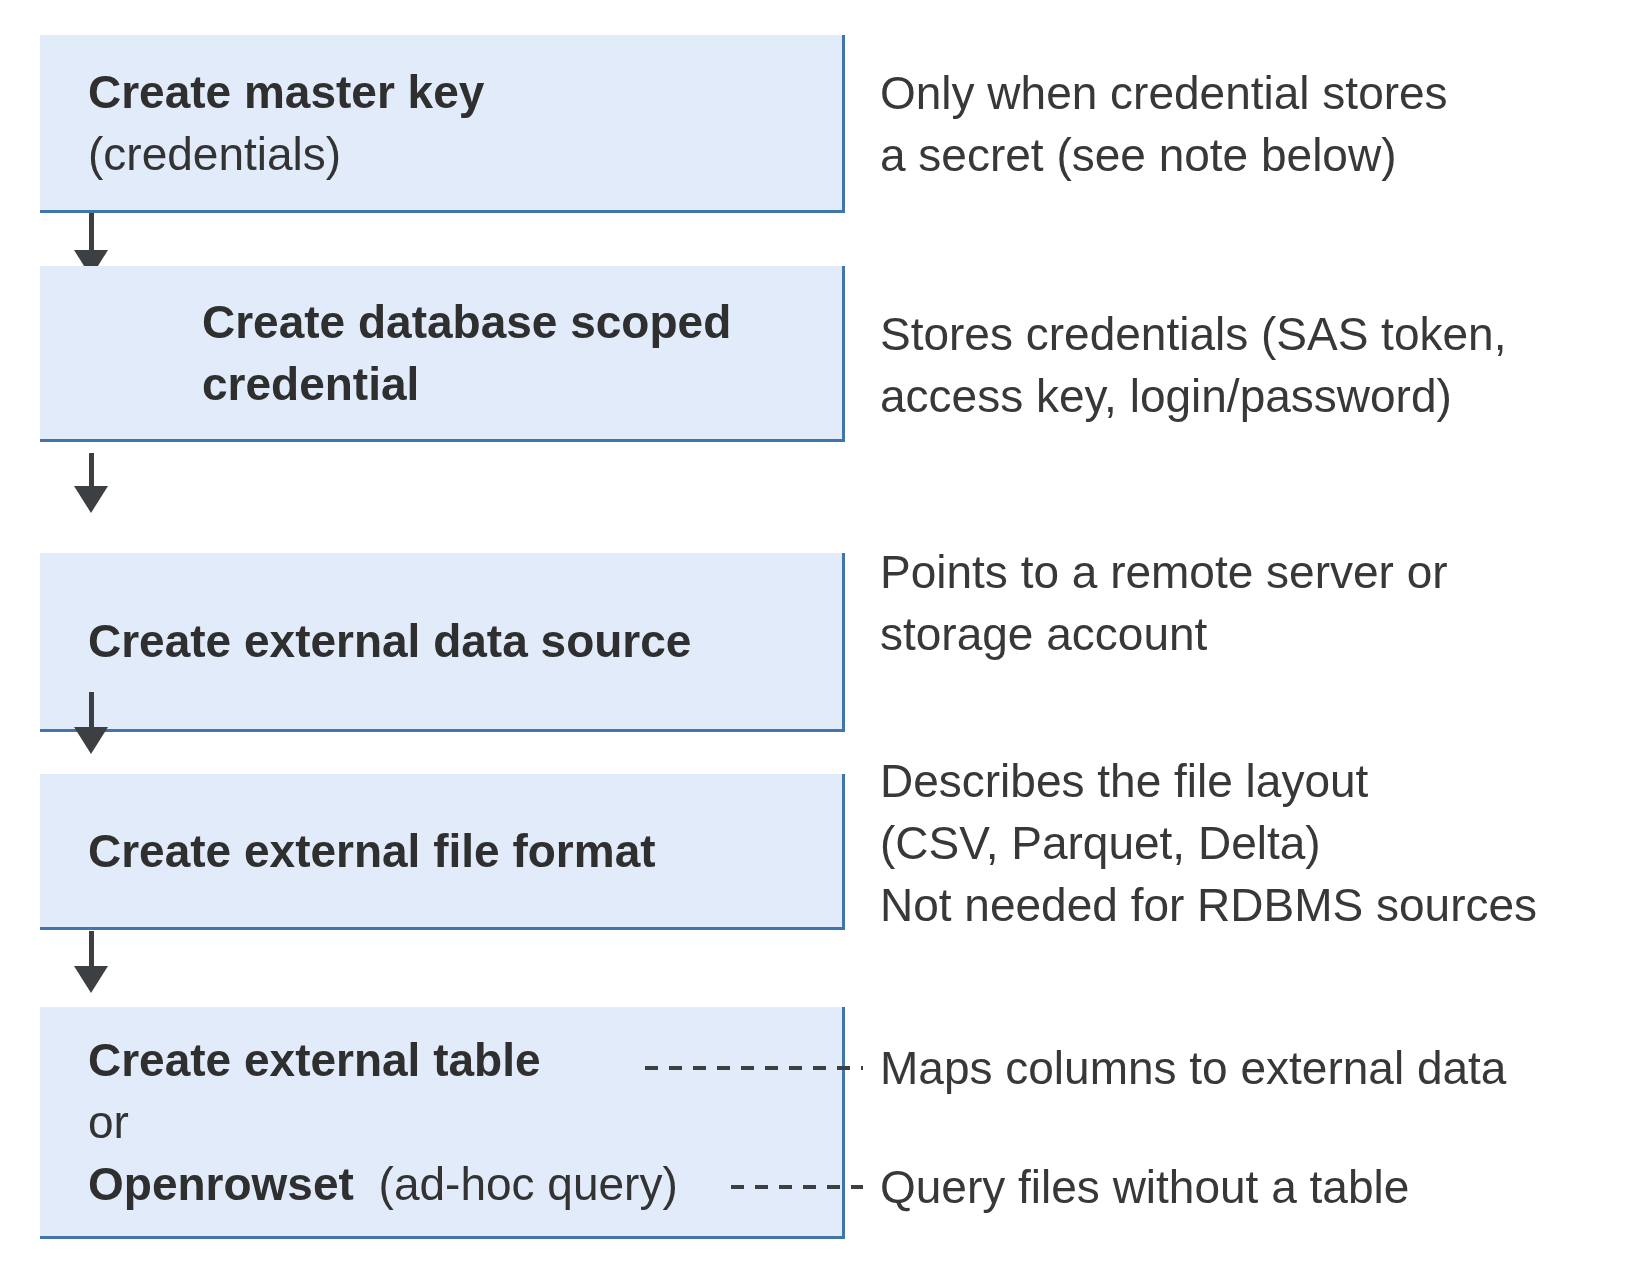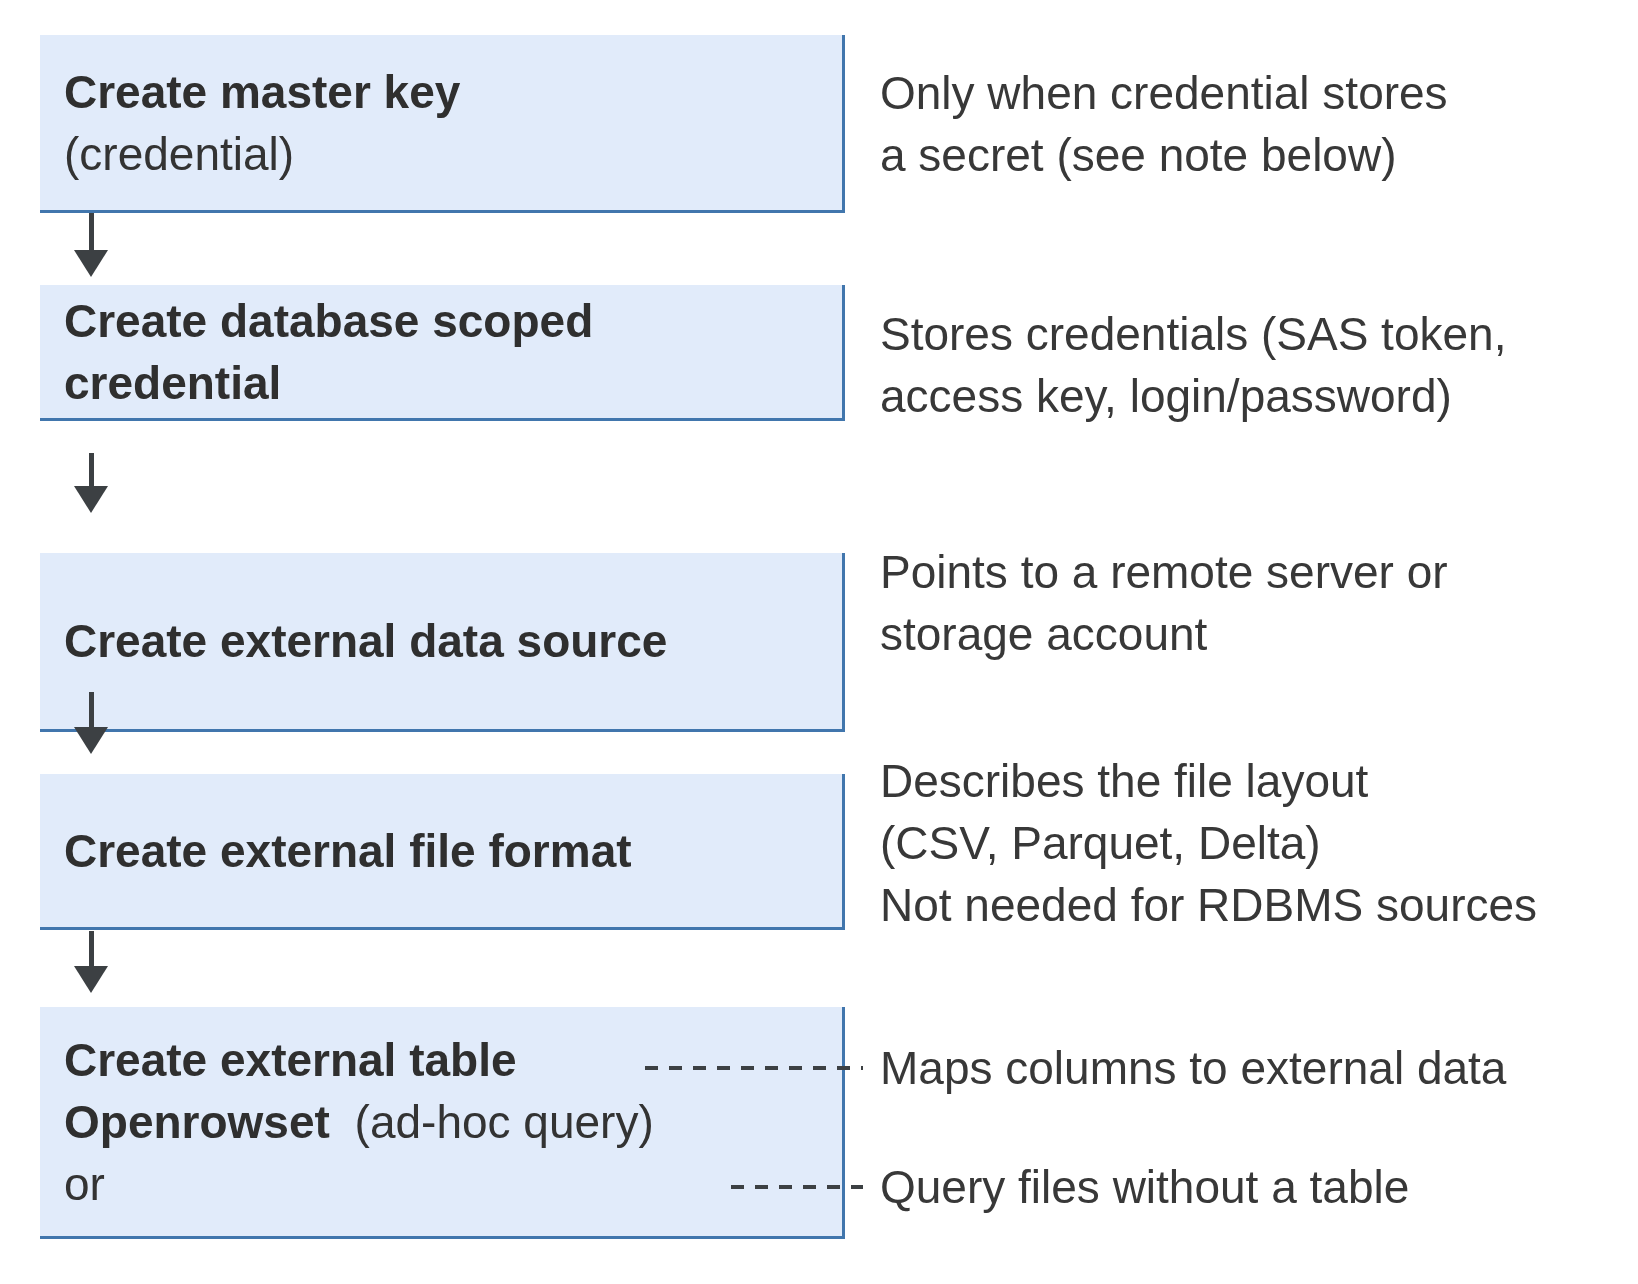--- a/index.html
+++ b/index.html
@@ -16,21 +16,21 @@
     position: absolute;
     left: 40px;
     width: 805px;
     box-sizing: border-box;
     background: #e1ebfa;
     border-right: 3px solid #4176ad;
     border-bottom: 3px solid #4176ad;
     display: flex;
     flex-direction: column;
     justify-content: center;
-    padding-left: 24px;
+    padding-left: 48px;
   }
   .box-text {
     font-size: 46px;
     line-height: 62px;
     color: #333333;
   }
   .box-text .bold { font-weight: 700; color: #2f2f2f; }
   .box-text .reg  { font-weight: 400; }
   .block { display: block; }
   .nowrap { white-space: nowrap; }
@@ -84,34 +84,34 @@
   .ml { margin-left: 12px; }
 </style>
 </head>
 <body>
 
 <div id="canvas">
 
   <div class="box" style="top:35px;height:178px;">
     <div class="box-text">
       <span class="bold block">Create master key</span>
-      <span class="reg block">(credential)</span>
+      <span class="reg block">(credentials)</span>
     </div>
   </div>
   <div class="note" style="top:35px;height:178px;">
     <div>Only when credential stores</div>
     <div>a secret (see note below)</div>
   </div>
 
   <div class="flow-arrow" style="top:213px;height:64px;">
     <div class="arrow-stem"></div>
     <div class="arrow-head"></div>
   </div>
 
-  <div class="box" style="top:285px;height:136px;">
+  <div class="box" style="top:266px;height:176px;align-items:flex-end;">
     <div class="box-text" style="max-width:640px;">
       <span class="bold">Create database scoped credential</span>
     </div>
   </div>
   <div class="note" style="top:277px;height:176px;">
     <div>Stores credentials (SAS token,</div>
     <div>access key, login/password)</div>
   </div>
 
   <div class="flow-arrow" style="top:453px;height:60px;">
@@ -149,25 +149,25 @@
     <div class="arrow-stem"></div>
     <div class="arrow-head"></div>
   </div>
 
   <div class="box" style="top:1007px;height:232px;">
     <div class="box-text">
       <div>
         <span class="bold">Create external table</span>
       </div>
       <div>
+        <span class="reg">or</span>
+      </div>
+      <div>
         <span class="bold">Openrowset</span>
         <span class="reg ml">(ad-hoc query)</span>
-      </div>
-      <div>
-        <span class="reg">or</span>
       </div>
     </div>
   </div>
 
   <div class="dash-line" style="top:1066px;left:645px;width:218px;"></div>
   <div class="dash-line" style="top:1185px;left:731px;width:132px;"></div>
 
   <div class="note-single" style="top:1068px;">Maps columns to external data</div>
   <div class="note-single" style="top:1187px;">Query files without a table</div>
 

